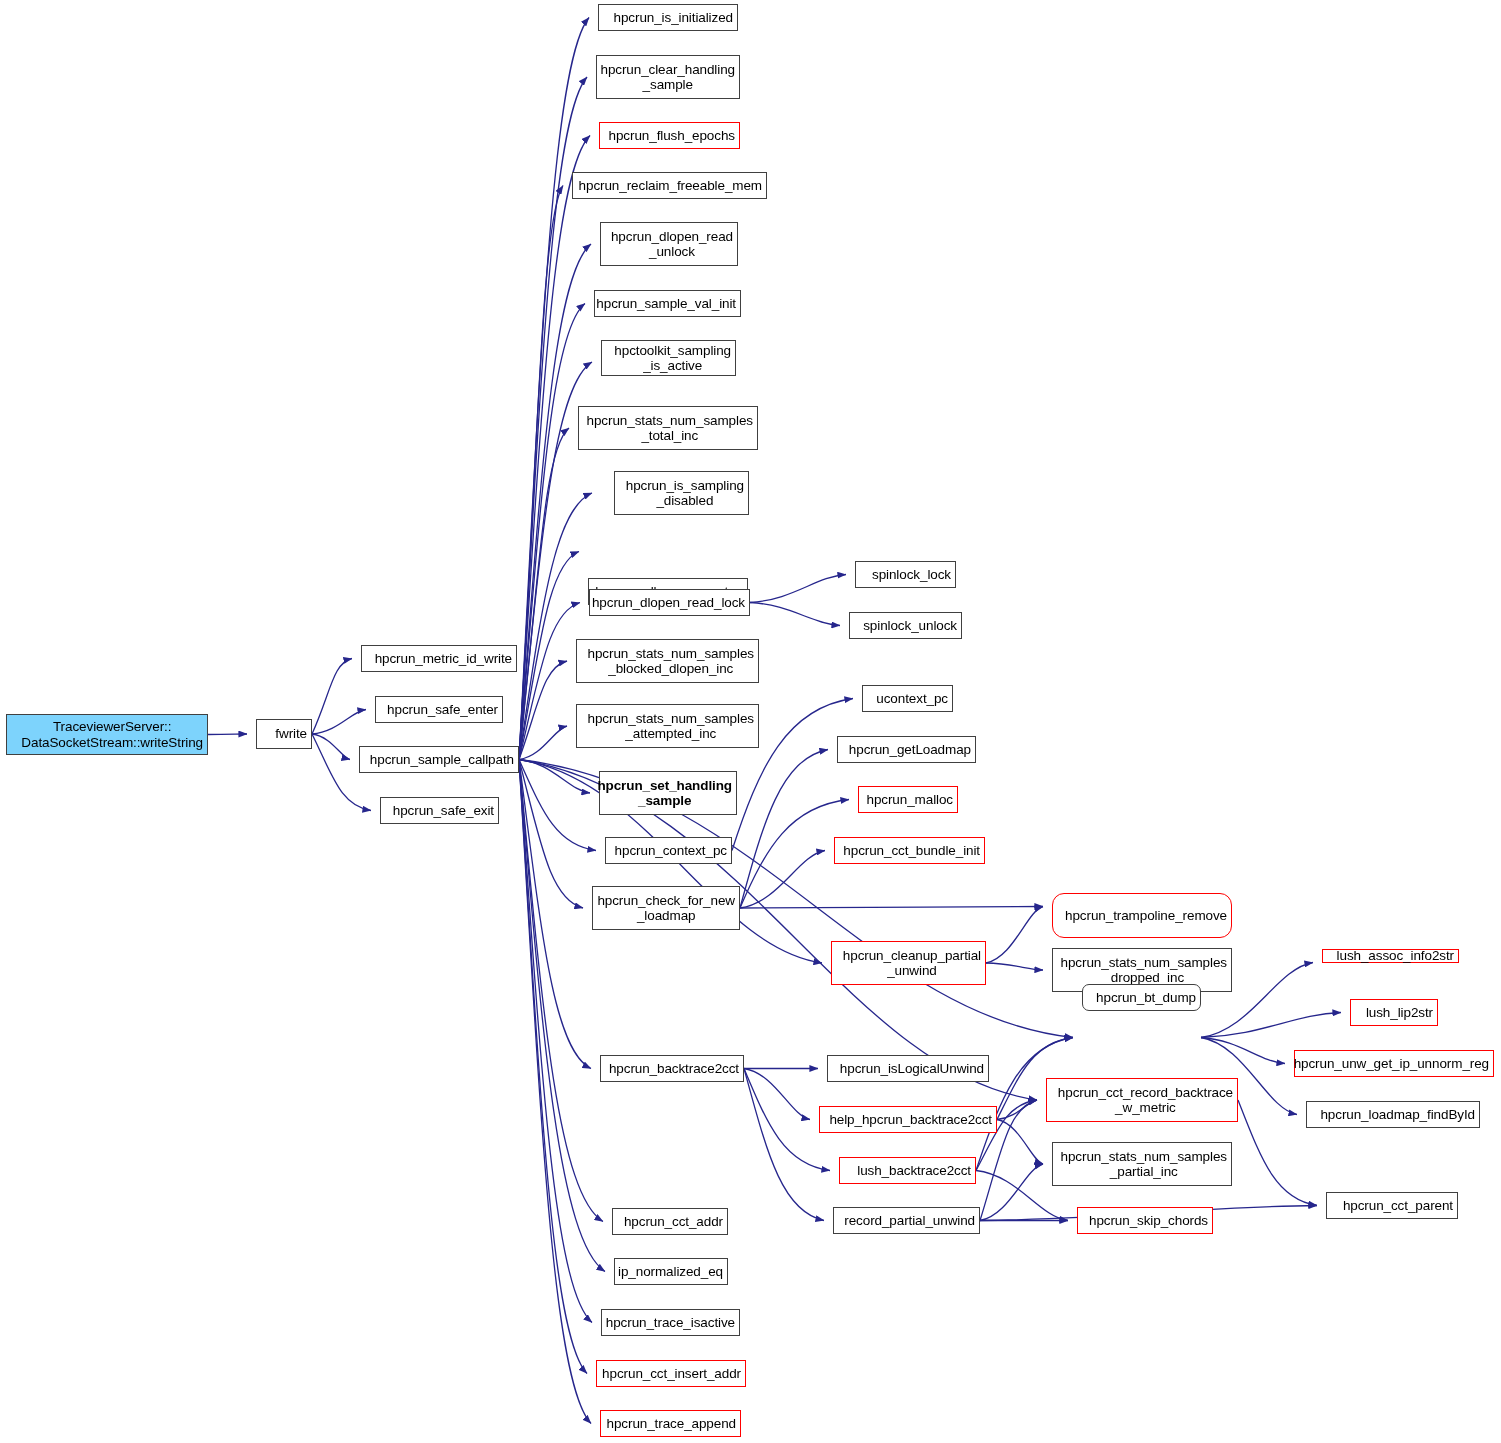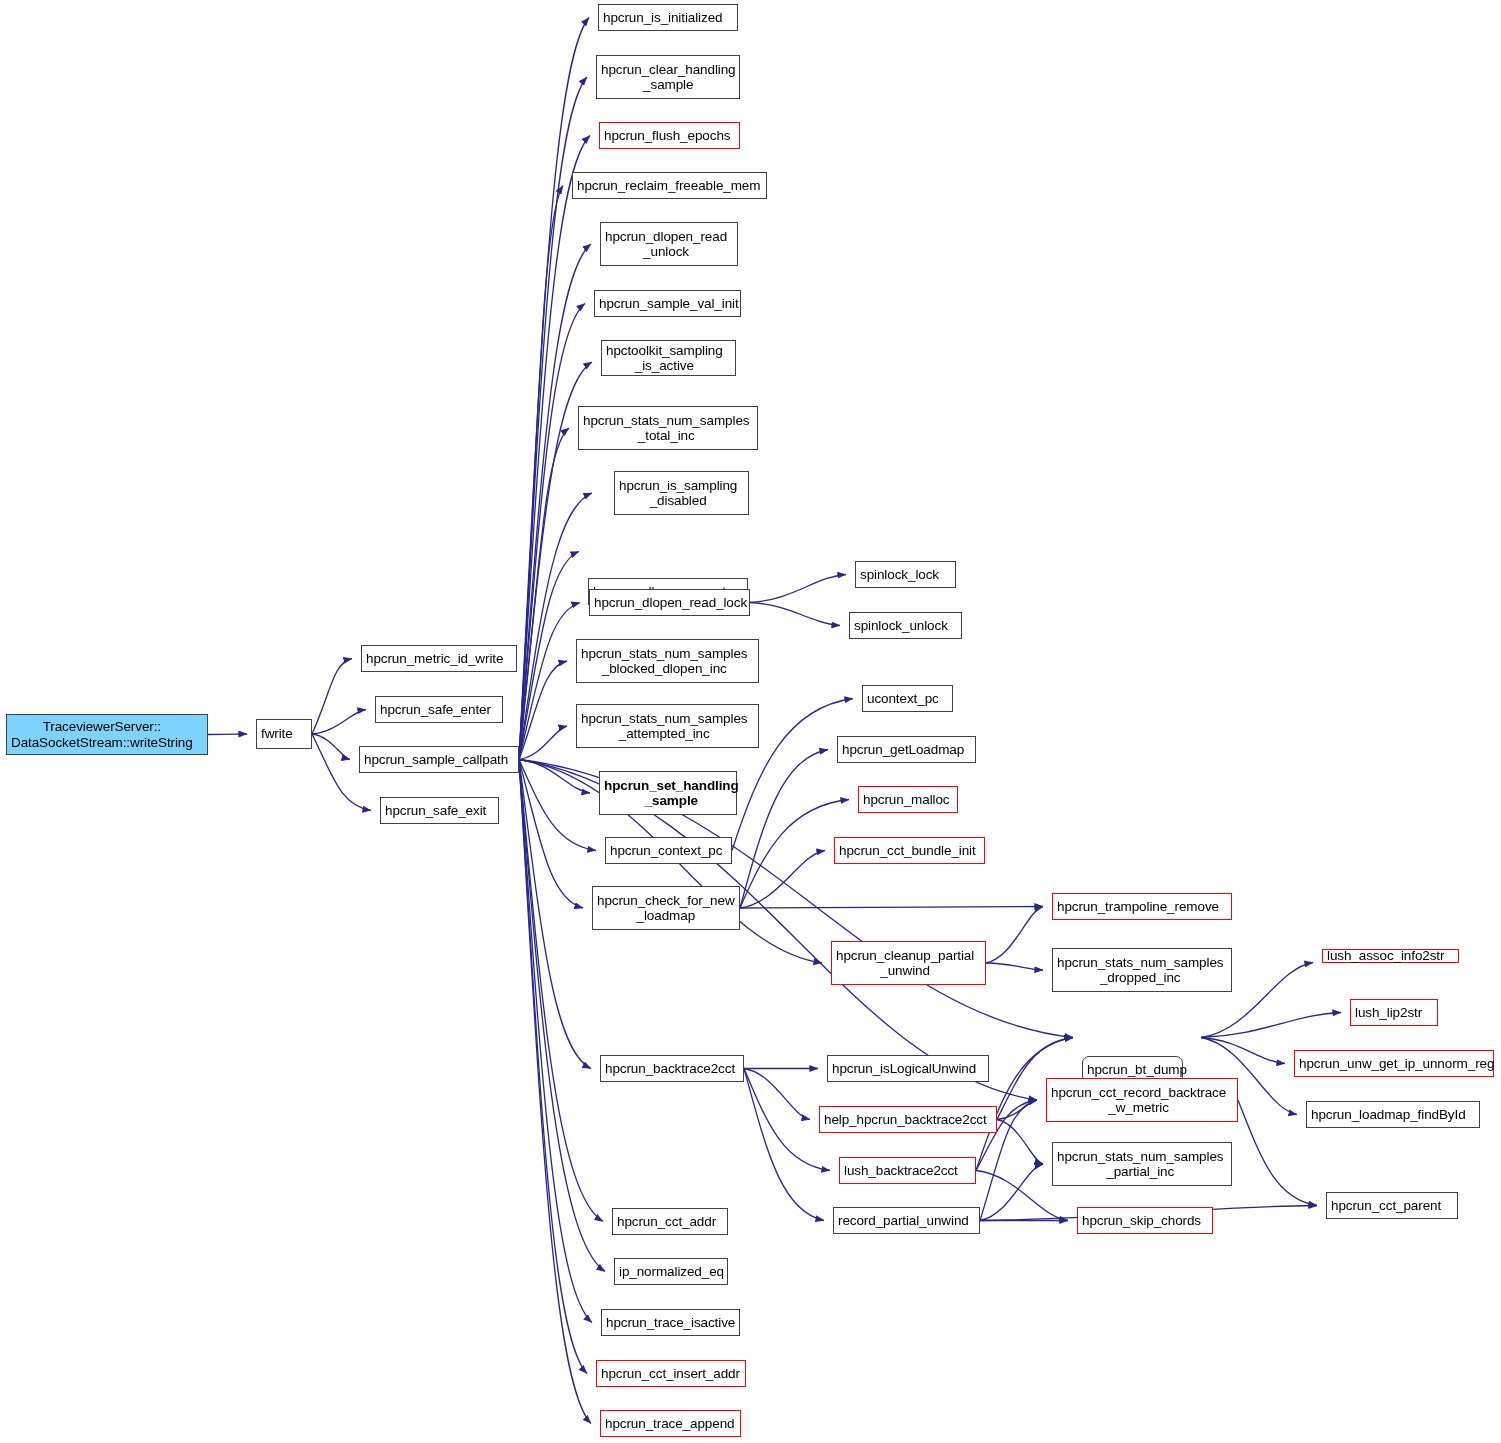--- a/index.html
+++ b/index.html
@@ -1,19 +1,19 @@
 <!DOCTYPE html>
 <html><head>
 <meta charset="utf-8">
 <style>
   html,body{margin:0;padding:0;background:#ffffff;}
   body{font-family:"Liberation Sans", sans-serif;}
   #graph-root{position:relative;width:1501px;height:1443px;background:#ffffff;overflow:hidden;}
   svg.edges{position:absolute;left:0;top:0;width:1501px;height:1443px;}
-  .node{position:absolute;box-sizing:border-box;display:flex;align-items:center;justify-content:flex-start;
+  .node{position:absolute;box-sizing:border-box;display:flex;align-items:center;justify-content:flex-end;
         text-align:center;background:#ffffff;border:1px solid #404040;
         font-size:13.5px;line-height:15.5px;color:#000000;white-space:pre-line;
         letter-spacing:-0.1px;}
   .node.red{border:1px solid #ff0000;}
   .node.root{background:#7dd3fc;border:1px solid #404040;}
   .node .lbl{display:block;padding:0 4px;}
 </style>
 </head>
 <body>
 
@@ -127,24 +127,24 @@
       <div class="node" style="left: 862px; top: 685px; width: 91px; height: 27px;"><span class="lbl">ucontext_pc</span></div>
       <div class="node" style="left: 837px; top: 736px; width: 139px; height: 27px;"><span class="lbl">hpcrun_getLoadmap</span></div>
       <div class="node red" style="left: 858px; top: 786px; width: 100px; height: 27px;"><span class="lbl">hpcrun_malloc</span></div>
       <div class="node red" style="left: 834px; top: 837px; width: 151px; height: 27px;"><span class="lbl">hpcrun_cct_bundle_init</span></div>
       <div class="node red" style="left: 831px; top: 941px; width: 155px; height: 44px;"><span class="lbl">hpcrun_cleanup_partial
 _unwind</span></div>
       <div class="node" style="left: 827px; top: 1055px; width: 162px; height: 27px;"><span class="lbl">hpcrun_isLogicalUnwind</span></div>
       <div class="node red" style="left: 819px; top: 1106px; width: 178px; height: 27px;"><span class="lbl">help_hpcrun_backtrace2cct</span></div>
       <div class="node red" style="left: 839px; top: 1157px; width: 137px; height: 27px;"><span class="lbl">lush_backtrace2cct</span></div>
       <div class="node" style="left: 833px; top: 1207px; width: 147px; height: 27px;"><span class="lbl">record_partial_unwind</span></div>
-      <div class="node red" style="left: 1052px; top: 893px; width: 180px; height: 27px;"><span class="lbl">hpcrun_trampoline_remove</span></div>
+      <div class="node red" style="left: 1052px; top: 893px; width: 180px; height: 45px; border-radius: 12px;"><span class="lbl">hpcrun_trampoline_remove</span></div>
       <div class="node" style="left: 1052px; top: 948px; width: 180px; height: 44px;"><span class="lbl">hpcrun_stats_num_samples
 _dropped_inc</span></div>
-      <div class="node" style="left: 1082px; top: 1056px; width: 101px; height: 27px; border-radius: 7px;"><span class="lbl">hpcrun_bt_dump</span></div>
+      <div class="node" style="left: 1082px; top: 984px; width: 119px; height: 27px; border-radius: 7px;"><span class="lbl">hpcrun_bt_dump</span></div>
       <div class="node red" style="left: 1046px; top: 1078px; width: 192px; height: 44px;"><span class="lbl">hpcrun_cct_record_backtrace
 _w_metric</span></div>
       <div class="node" style="left: 1052px; top: 1142px; width: 180px; height: 44px;"><span class="lbl">hpcrun_stats_num_samples
 _partial_inc</span></div>
       <div class="node red" style="left: 1077px; top: 1207px; width: 136px; height: 27px;"><span class="lbl">hpcrun_skip_chords</span></div>
       <div class="node red" style="left: 1322px; top: 949px; width: 137px; height: 14px;"><span class="lbl">lush_assoc_info2str</span></div>
       <div class="node red" style="left: 1350px; top: 999px; width: 88px; height: 27px;"><span class="lbl">lush_lip2str</span></div>
       <div class="node red" style="left: 1294px; top: 1050px; width: 200px; height: 27px;"><span class="lbl">hpcrun_unw_get_ip_unnorm_reg</span></div>
       <div class="node" style="left: 1306px; top: 1101px; width: 174px; height: 27px;"><span class="lbl">hpcrun_loadmap_findById</span></div>
       <div class="node" style="left: 1326px; top: 1192px; width: 132px; height: 27px;"><span class="lbl">hpcrun_cct_parent</span></div>

